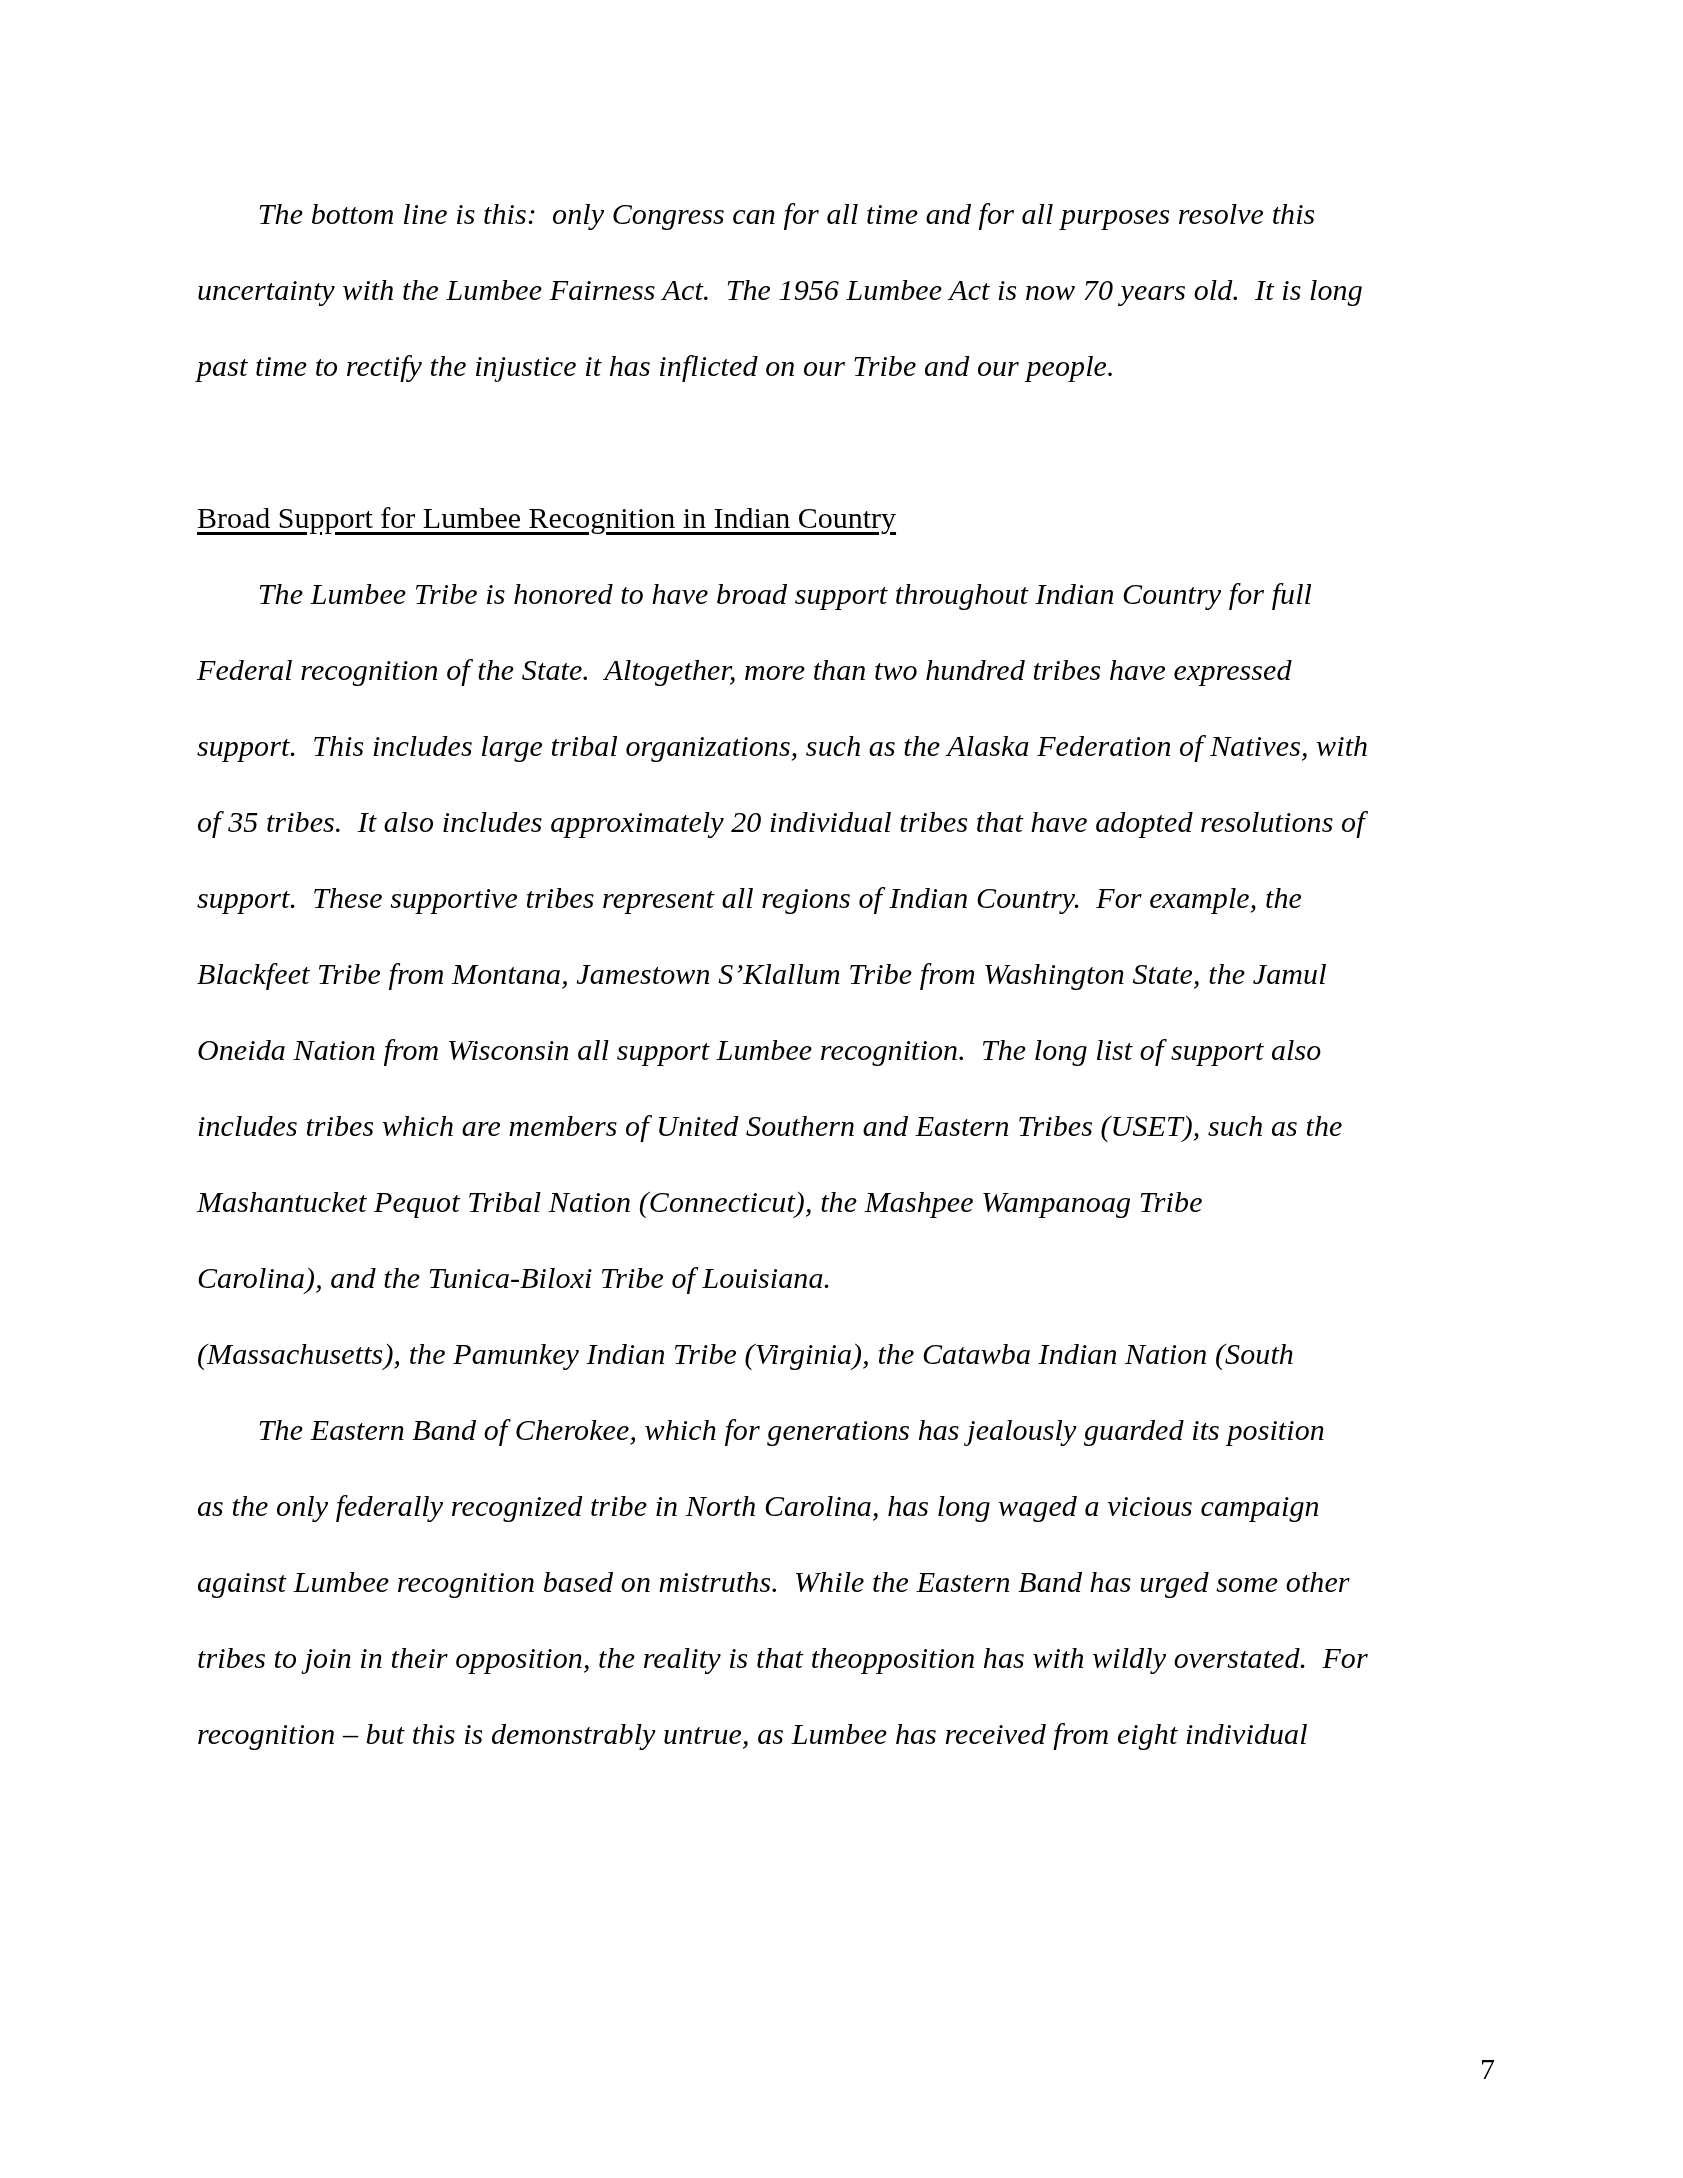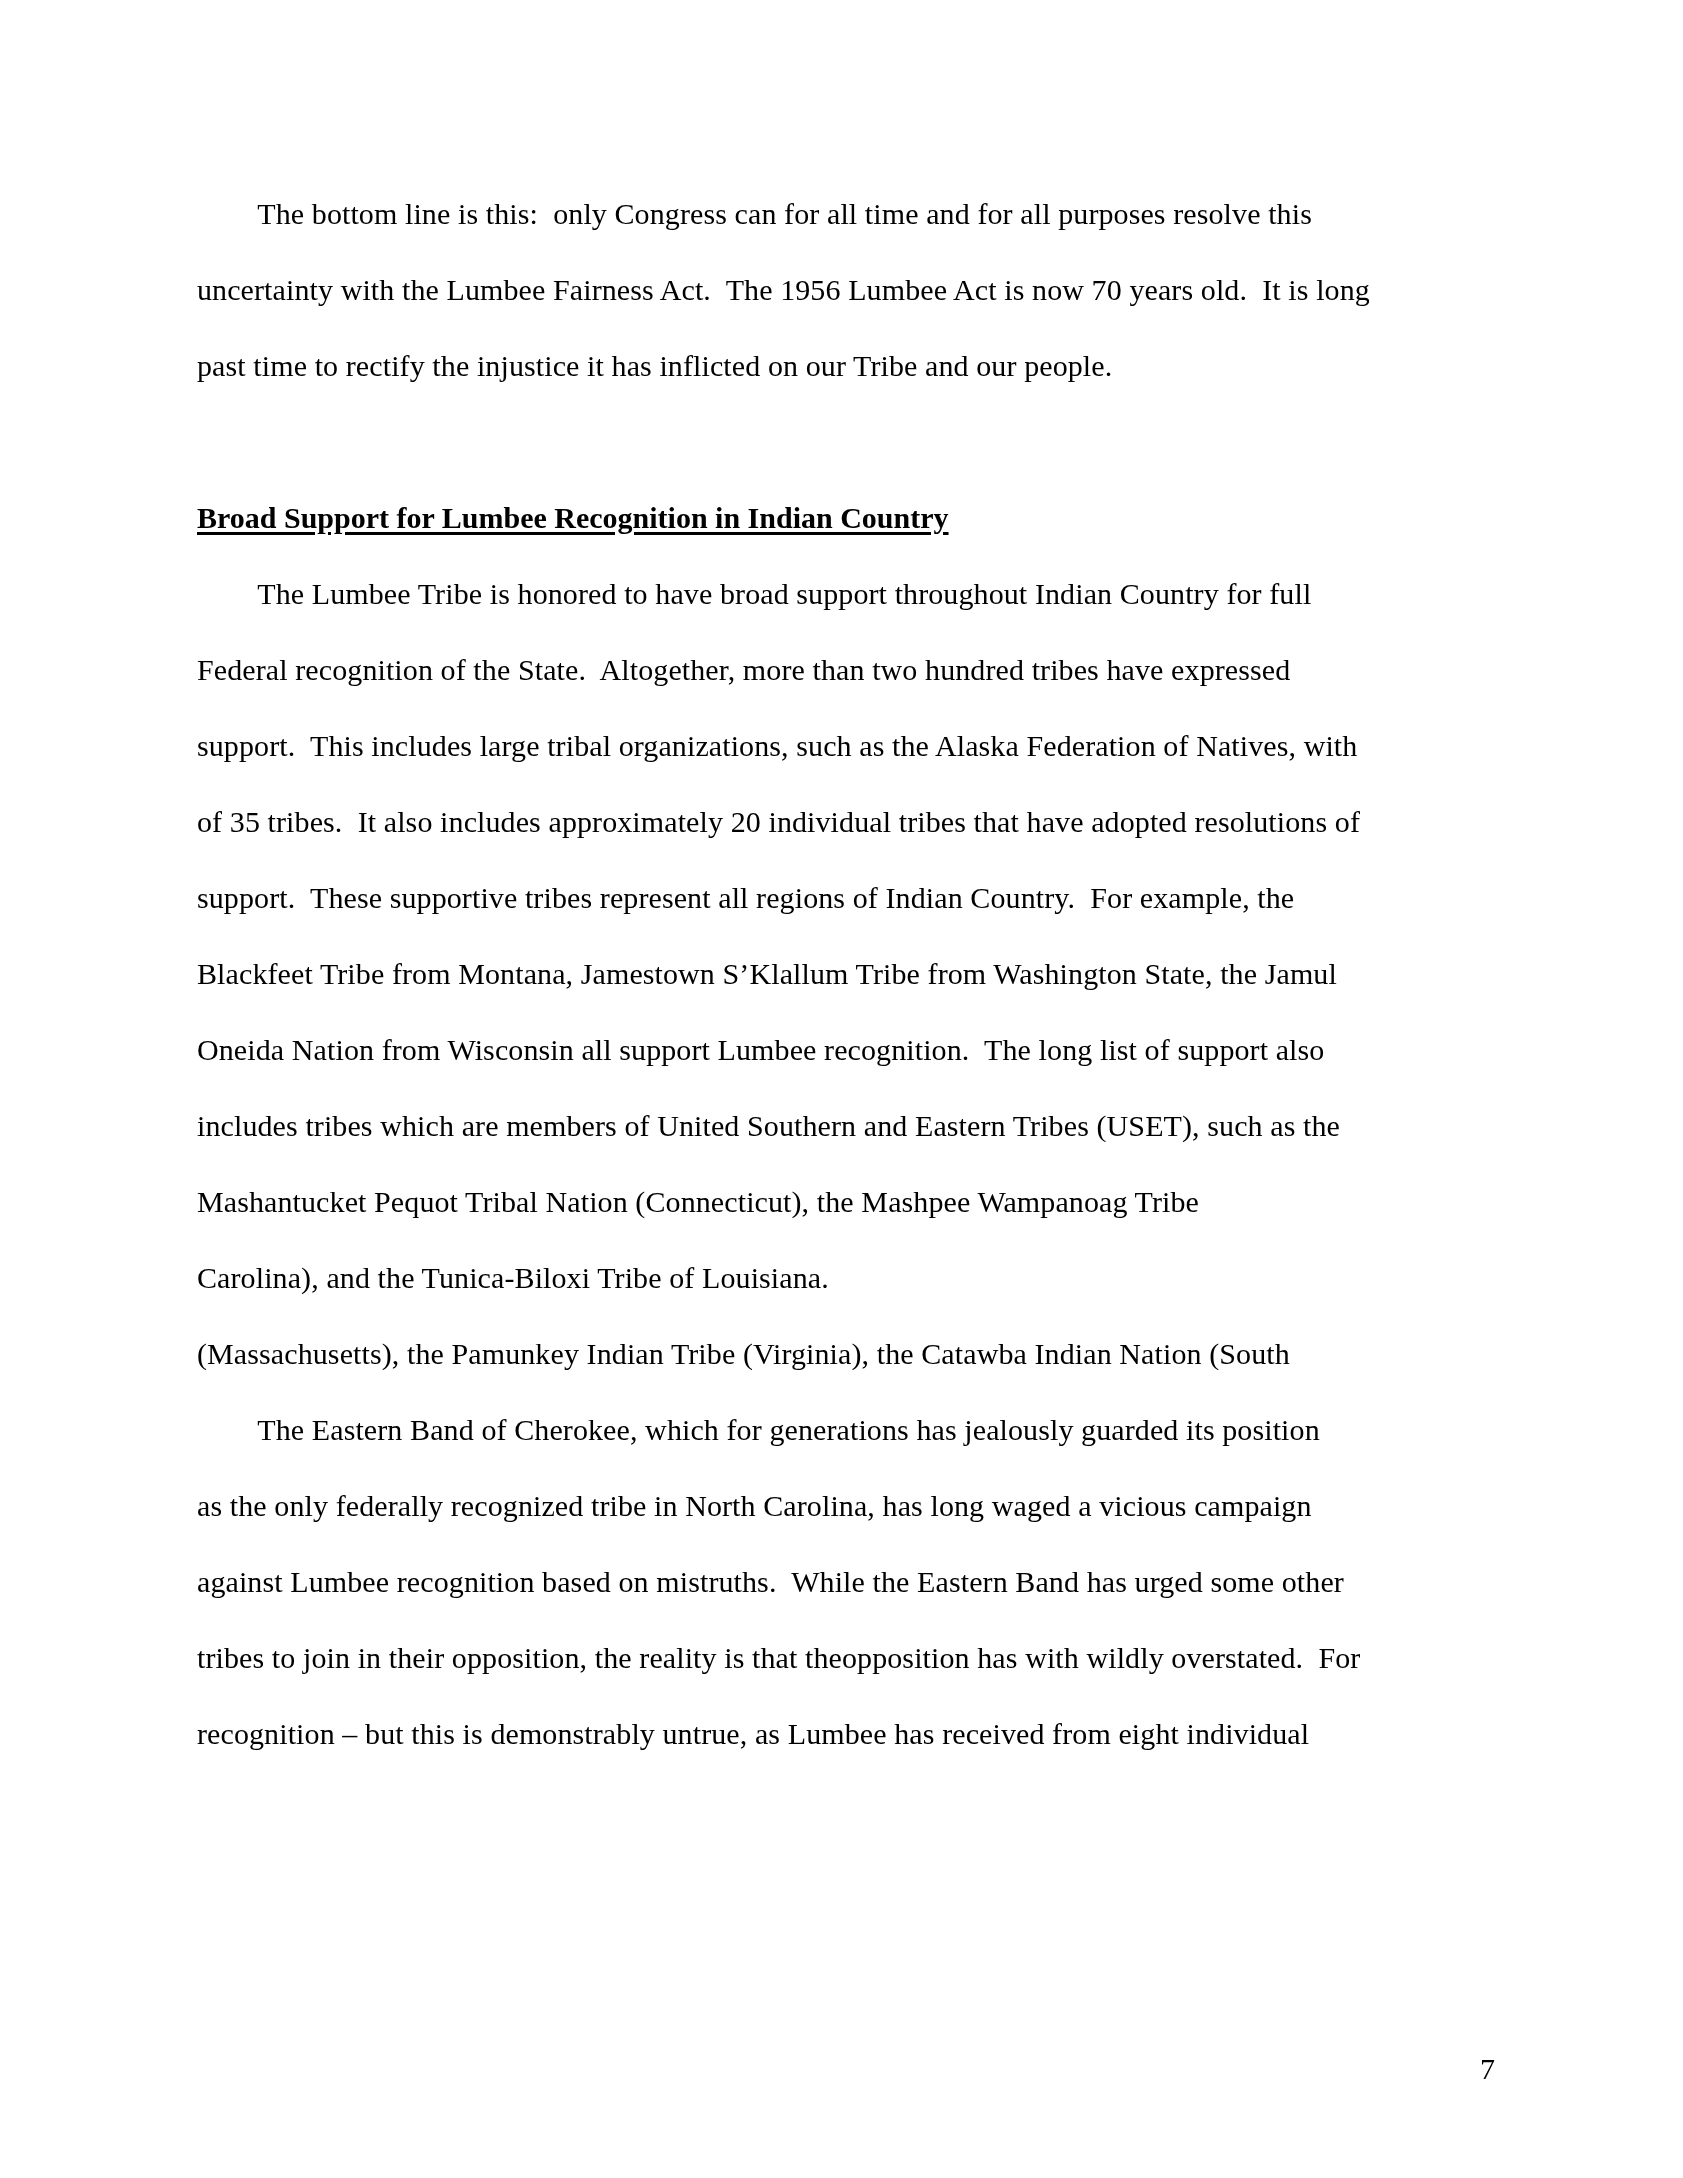--- a/index.html
+++ b/index.html
@@ -28,36 +28,37 @@
   }
 
   
   .para {
     margin: 0;
     font-size: 30px;
     line-height: 76px;
     text-align: left;
     white-space: nowrap;
     letter-spacing: 0.1px;
+    font-style: italic;
   }
 
   .para .ln {
     display: block;
     white-space: pre;
   }
 
   .spacer-block {
     height: 76px;
   }
 
   .heading {
     margin: 0;
     font-size: 30px;
     line-height: 76px;
-    font-weight: bold;
+    font-weight: normal;
     text-decoration: underline;
     text-underline-offset: 4px;
     white-space: pre;
     display: inline-block;
   }
 
   .heading-row {
     line-height: 76px;
     height: 76px;
   }

